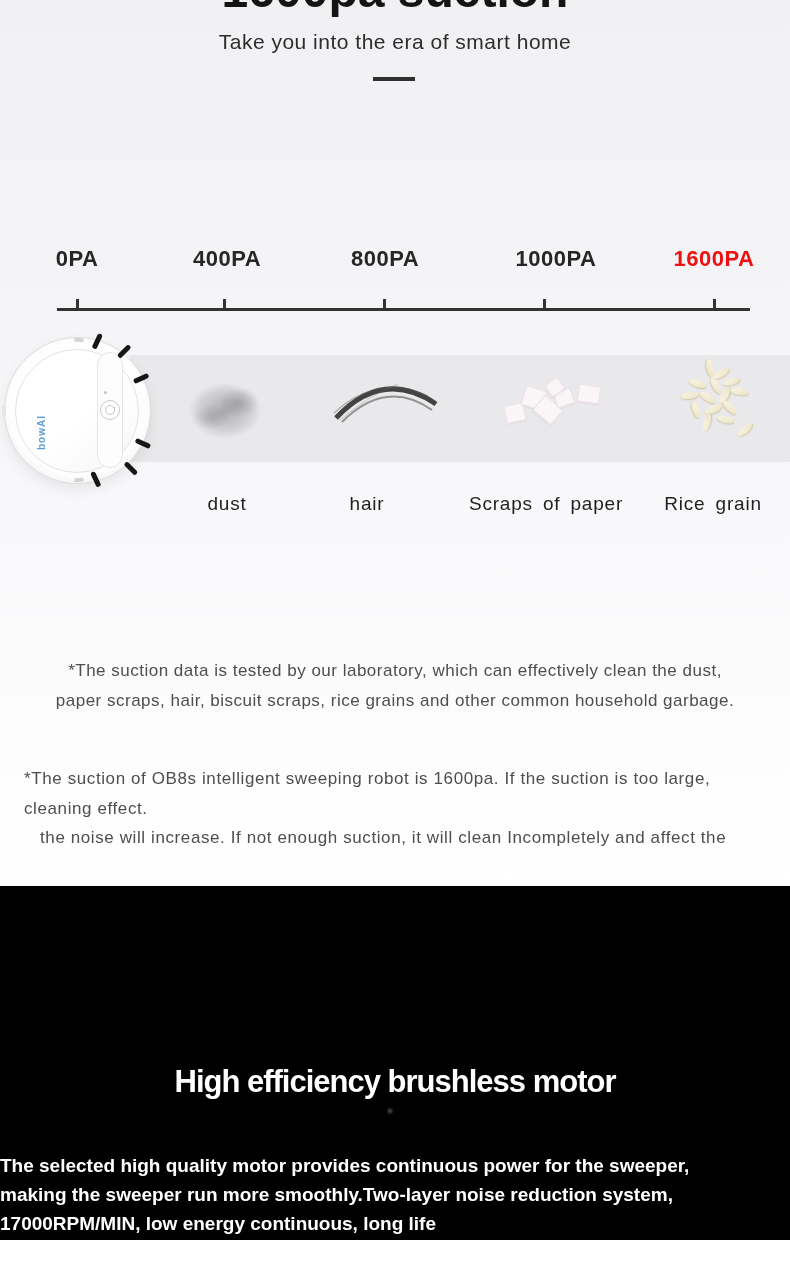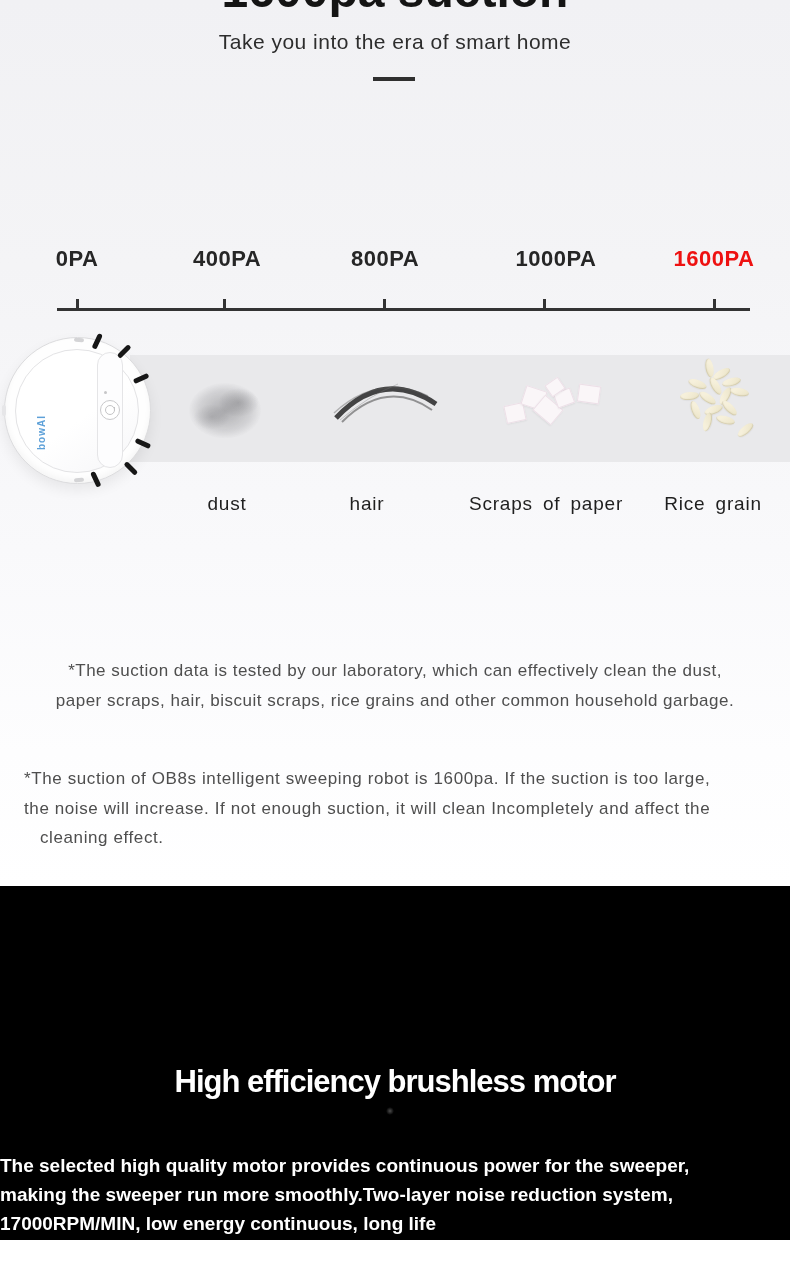--- a/index.html
+++ b/index.html
@@ -211,22 +211,22 @@
     <div class="debris-label dl-1">hair</div>
     <div class="debris-label dl-2">Scraps of paper</div>
     <div class="debris-label dl-3">Rice grain</div>
 
     <div class="note note-1">
       <div class="note-line">*The suction data is tested by our laboratory, which can effectively clean the dust,</div>
       <div class="note-line">paper scraps, hair, biscuit scraps, rice grains and other common household garbage.</div>
     </div>
     <div class="note note-2">
       <div class="note-line">*The suction of OB8s intelligent sweeping robot is 1600pa. If the suction is too large,</div>
+      <div class="note-line">cleaning effect.</div>
       <div class="note-line">the noise will increase. If not enough suction, it will clean Incompletely and affect the</div>
-      <div class="note-line">cleaning effect.</div>
     </div>
 
   </section>
 
   <section class="motor-section">
     <h2 class="motor-heading">High efficiency brushless motor</h2>
     <div class="motor-mark"></div>
     <div class="motor-desc">
       <div class="desc-line">The selected high quality motor provides continuous power for the sweeper,</div>
       <div class="desc-line">making the sweeper run more smoothly.Two-layer noise reduction system,</div>

